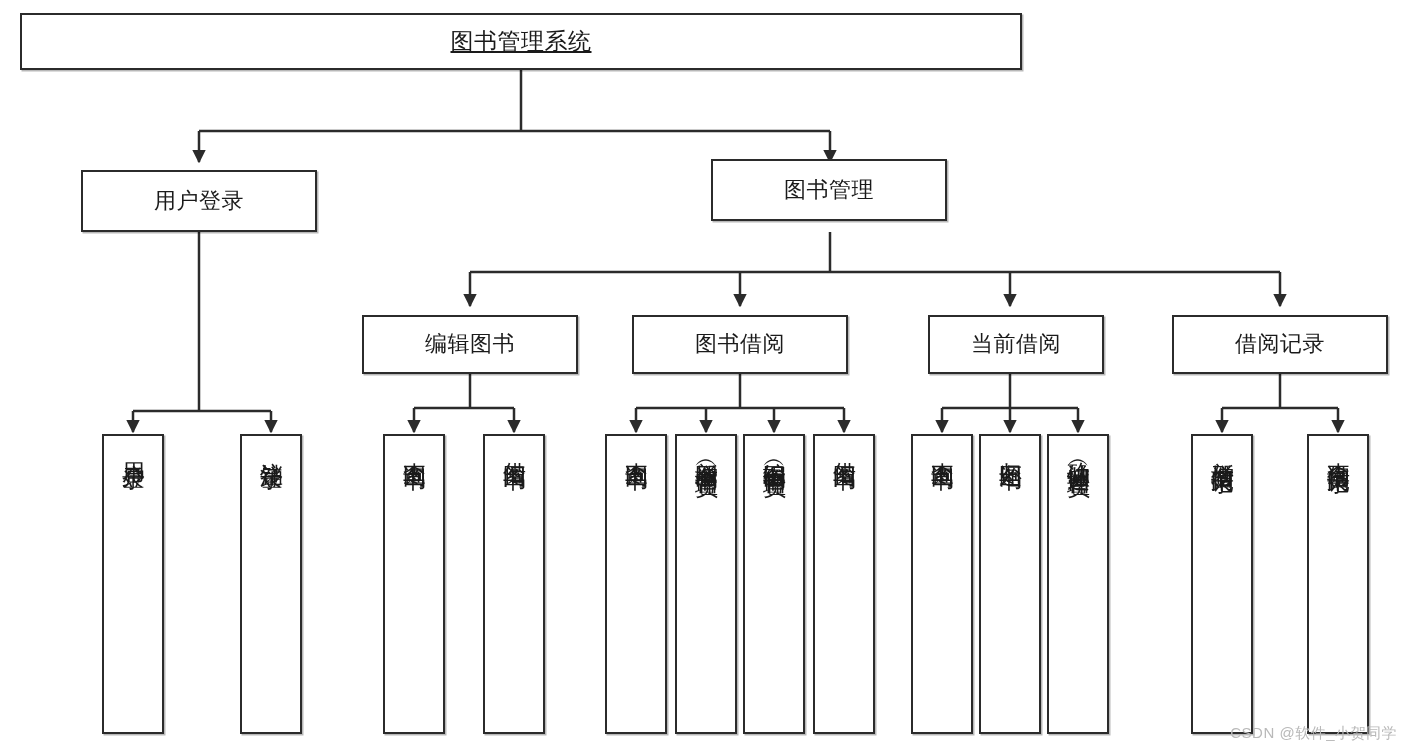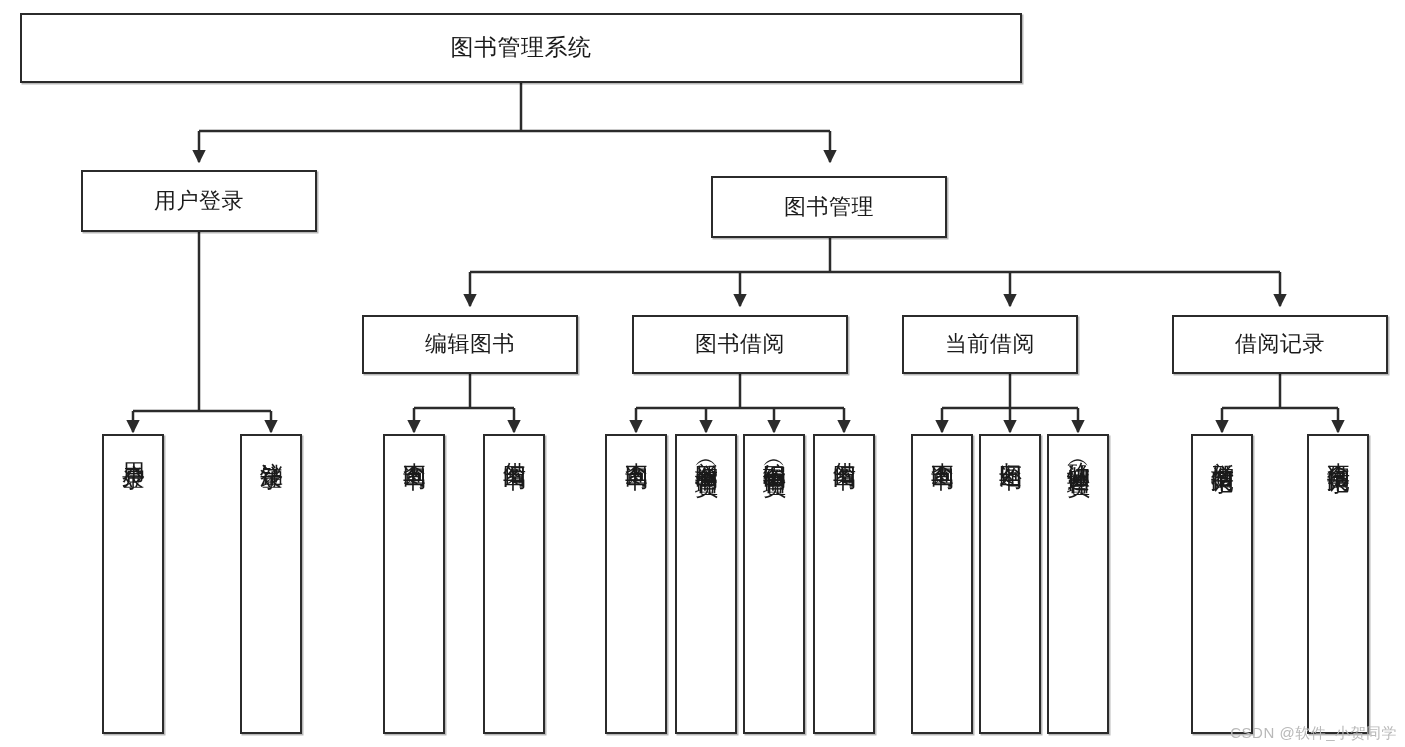--- a/index.html
+++ b/index.html
@@ -116,38 +116,38 @@
       <path d="M 1010 408 L 1010 432" marker-end="url(#arrow)"></path>
       <path d="M 1078 408 L 1078 432" marker-end="url(#arrow)"></path>
 
       <path d="M 1280 374 L 1280 408"></path>
       <path d="M 1222 408 L 1338 408"></path>
       <path d="M 1222 408 L 1222 432" marker-end="url(#arrow)"></path>
       <path d="M 1338 408 L 1338 432" marker-end="url(#arrow)"></path>
     </g>
   </svg>
 
-  <div class="node horiz root" style="left:20px; top:13px; width:1002px; height:70px;">
+  <div class="node horiz root" style="left:20px; top:13px; width:1002px; height:57px;text-decoration:underline;">
     <span>图书管理系统</span>
   </div>
 
   <div class="node horiz" style="left:81px; top:170px; width:236px; height:62px;">
     <span>用户登录</span>
   </div>
-  <div class="node horiz" style="left:711px; top:176px; width:236px; height:62px;">
+  <div class="node horiz" style="left:711px; top:159px; width:236px; height:62px;">
     <span>图书管理</span>
   </div>
 
   <div class="node horiz" style="left:362px; top:315px; width:216px; height:59px;">
     <span>编辑图书</span>
   </div>
   <div class="node horiz" style="left:632px; top:315px; width:216px; height:59px;">
     <span>图书借阅</span>
   </div>
-  <div class="node horiz" style="left:902px; top:315px; width:176px; height:59px;">
+  <div class="node horiz" style="left:928px; top:315px; width:176px; height:59px;">
     <span>当前借阅</span>
   </div>
   <div class="node horiz" style="left:1172px; top:315px; width:216px; height:59px;">
     <span>借阅记录</span>
   </div>
 
   <div class="node vert" style="left:102px; top:434px; width:62px; height:300px;">
     <span class="vtext">用户登录</span>
   </div>
   <div class="node vert" style="left:240px; top:434px; width:62px; height:300px;">

